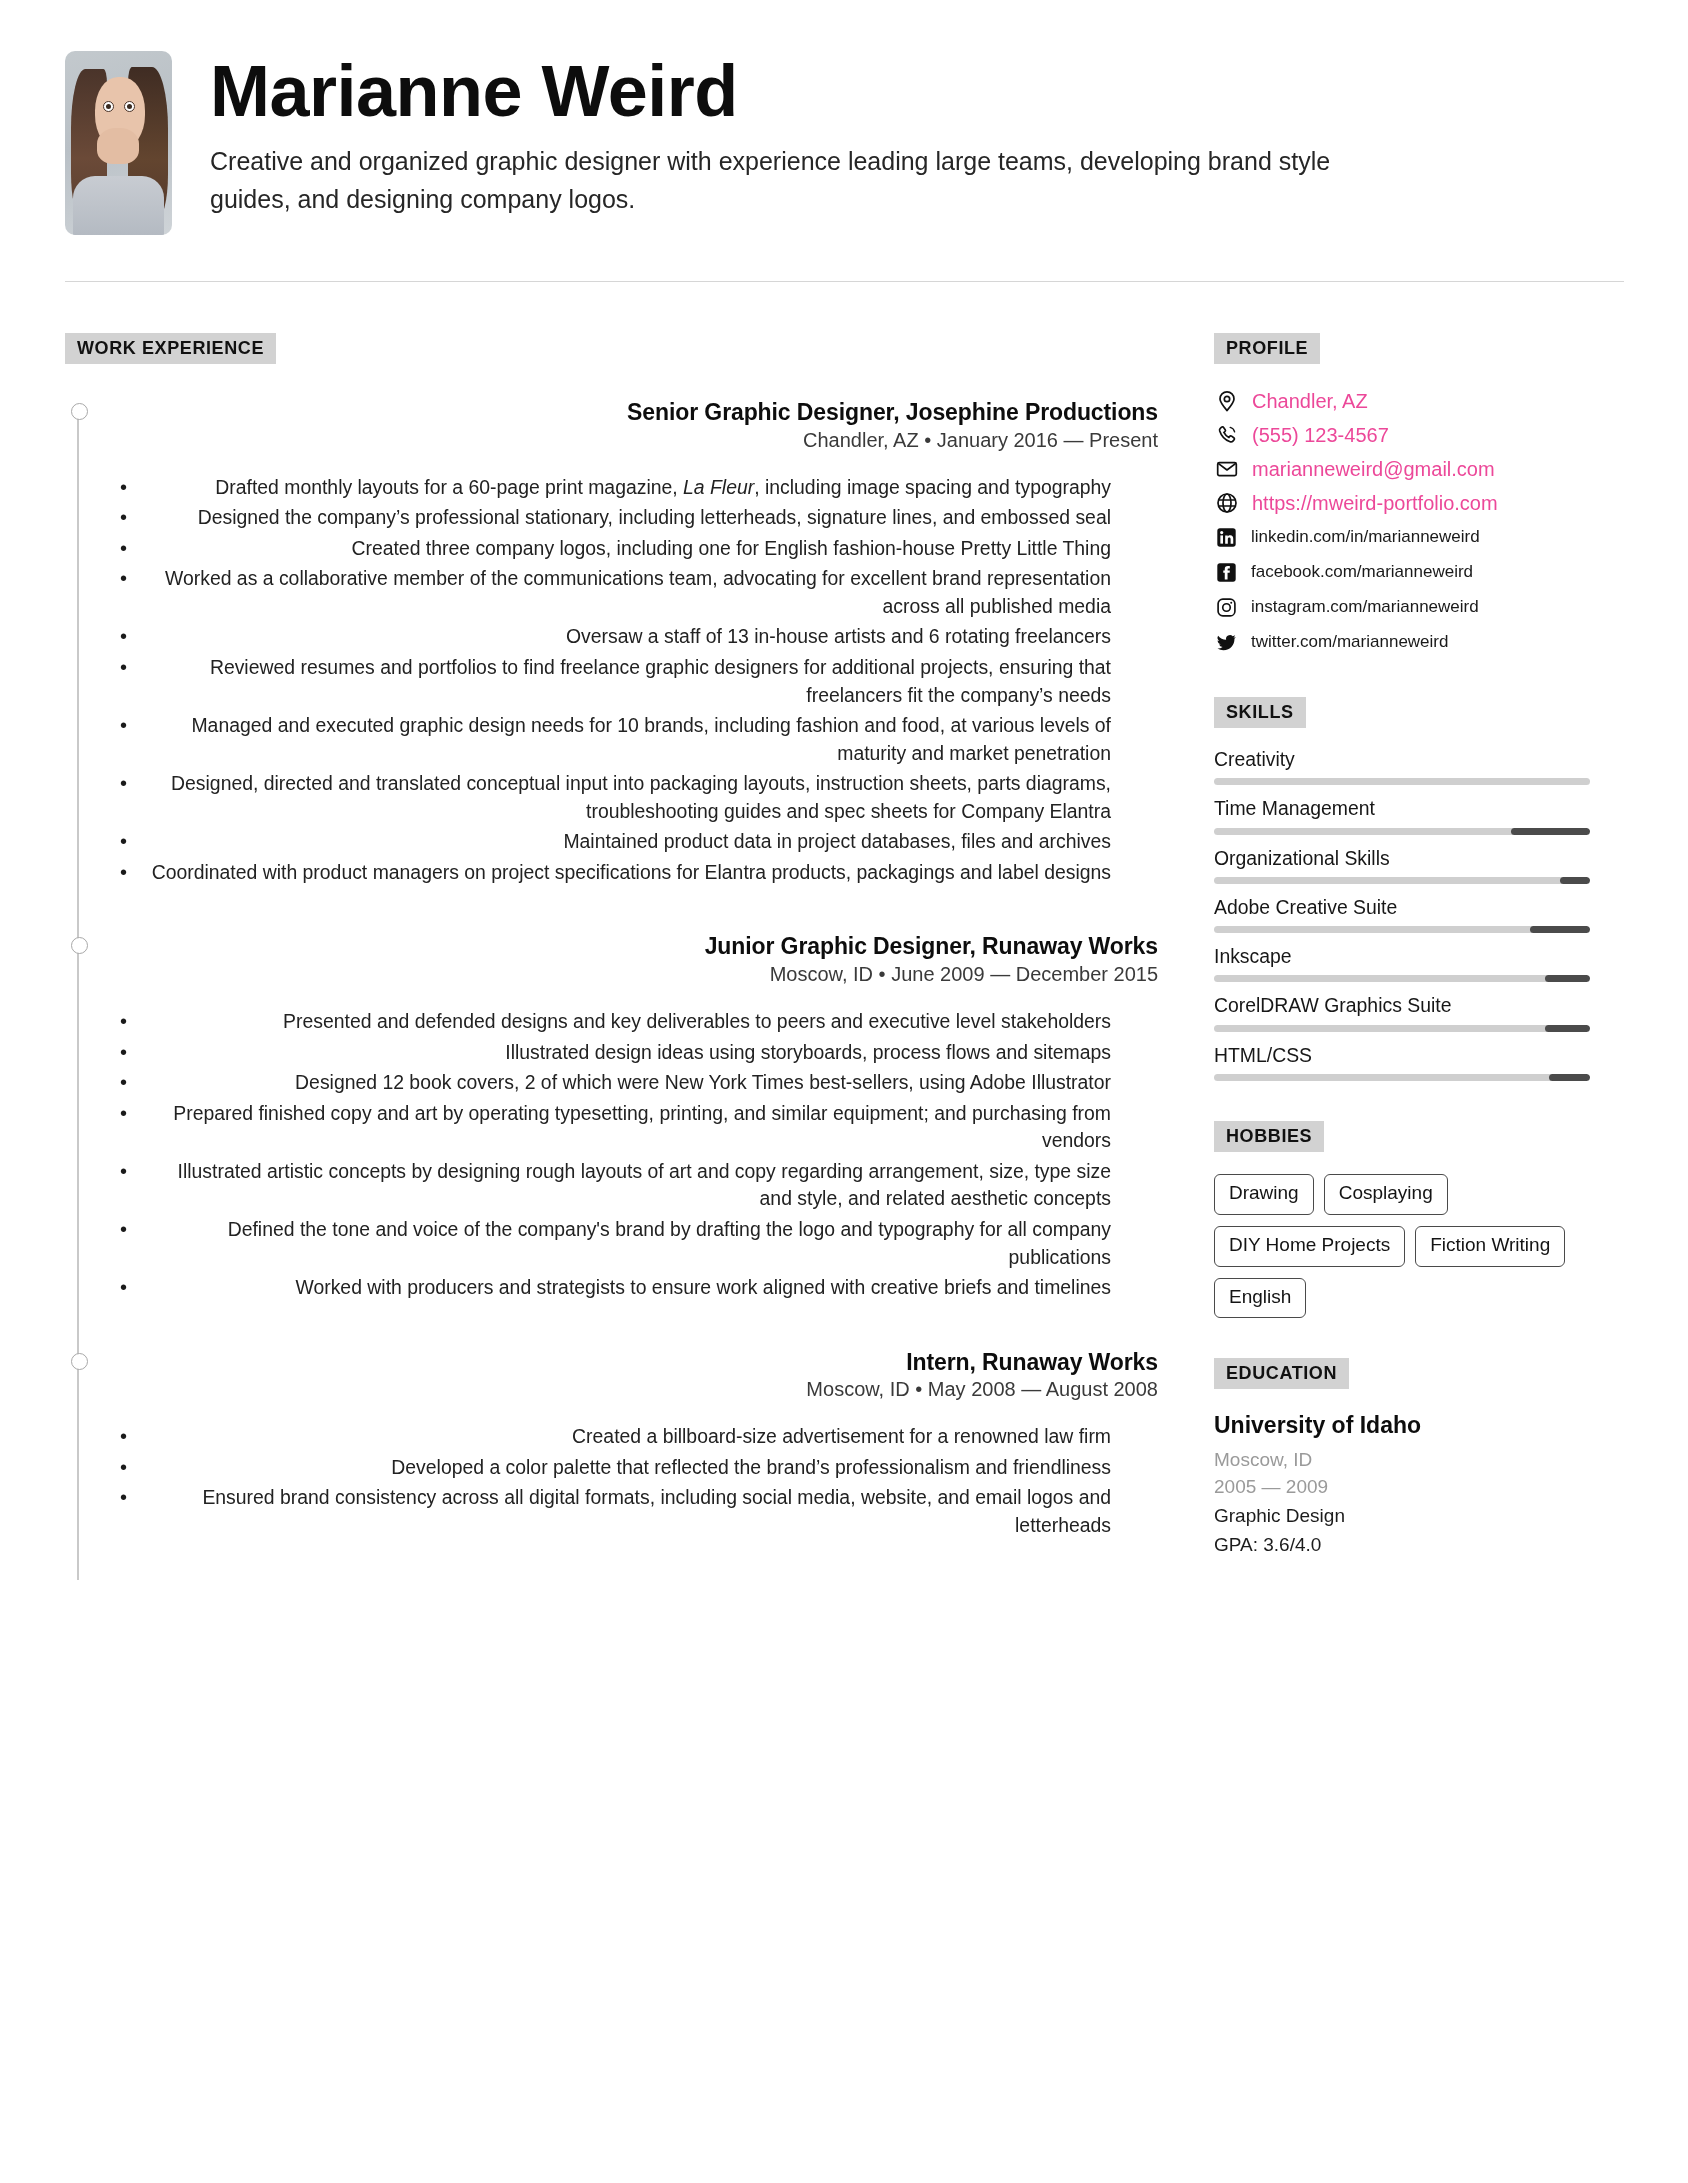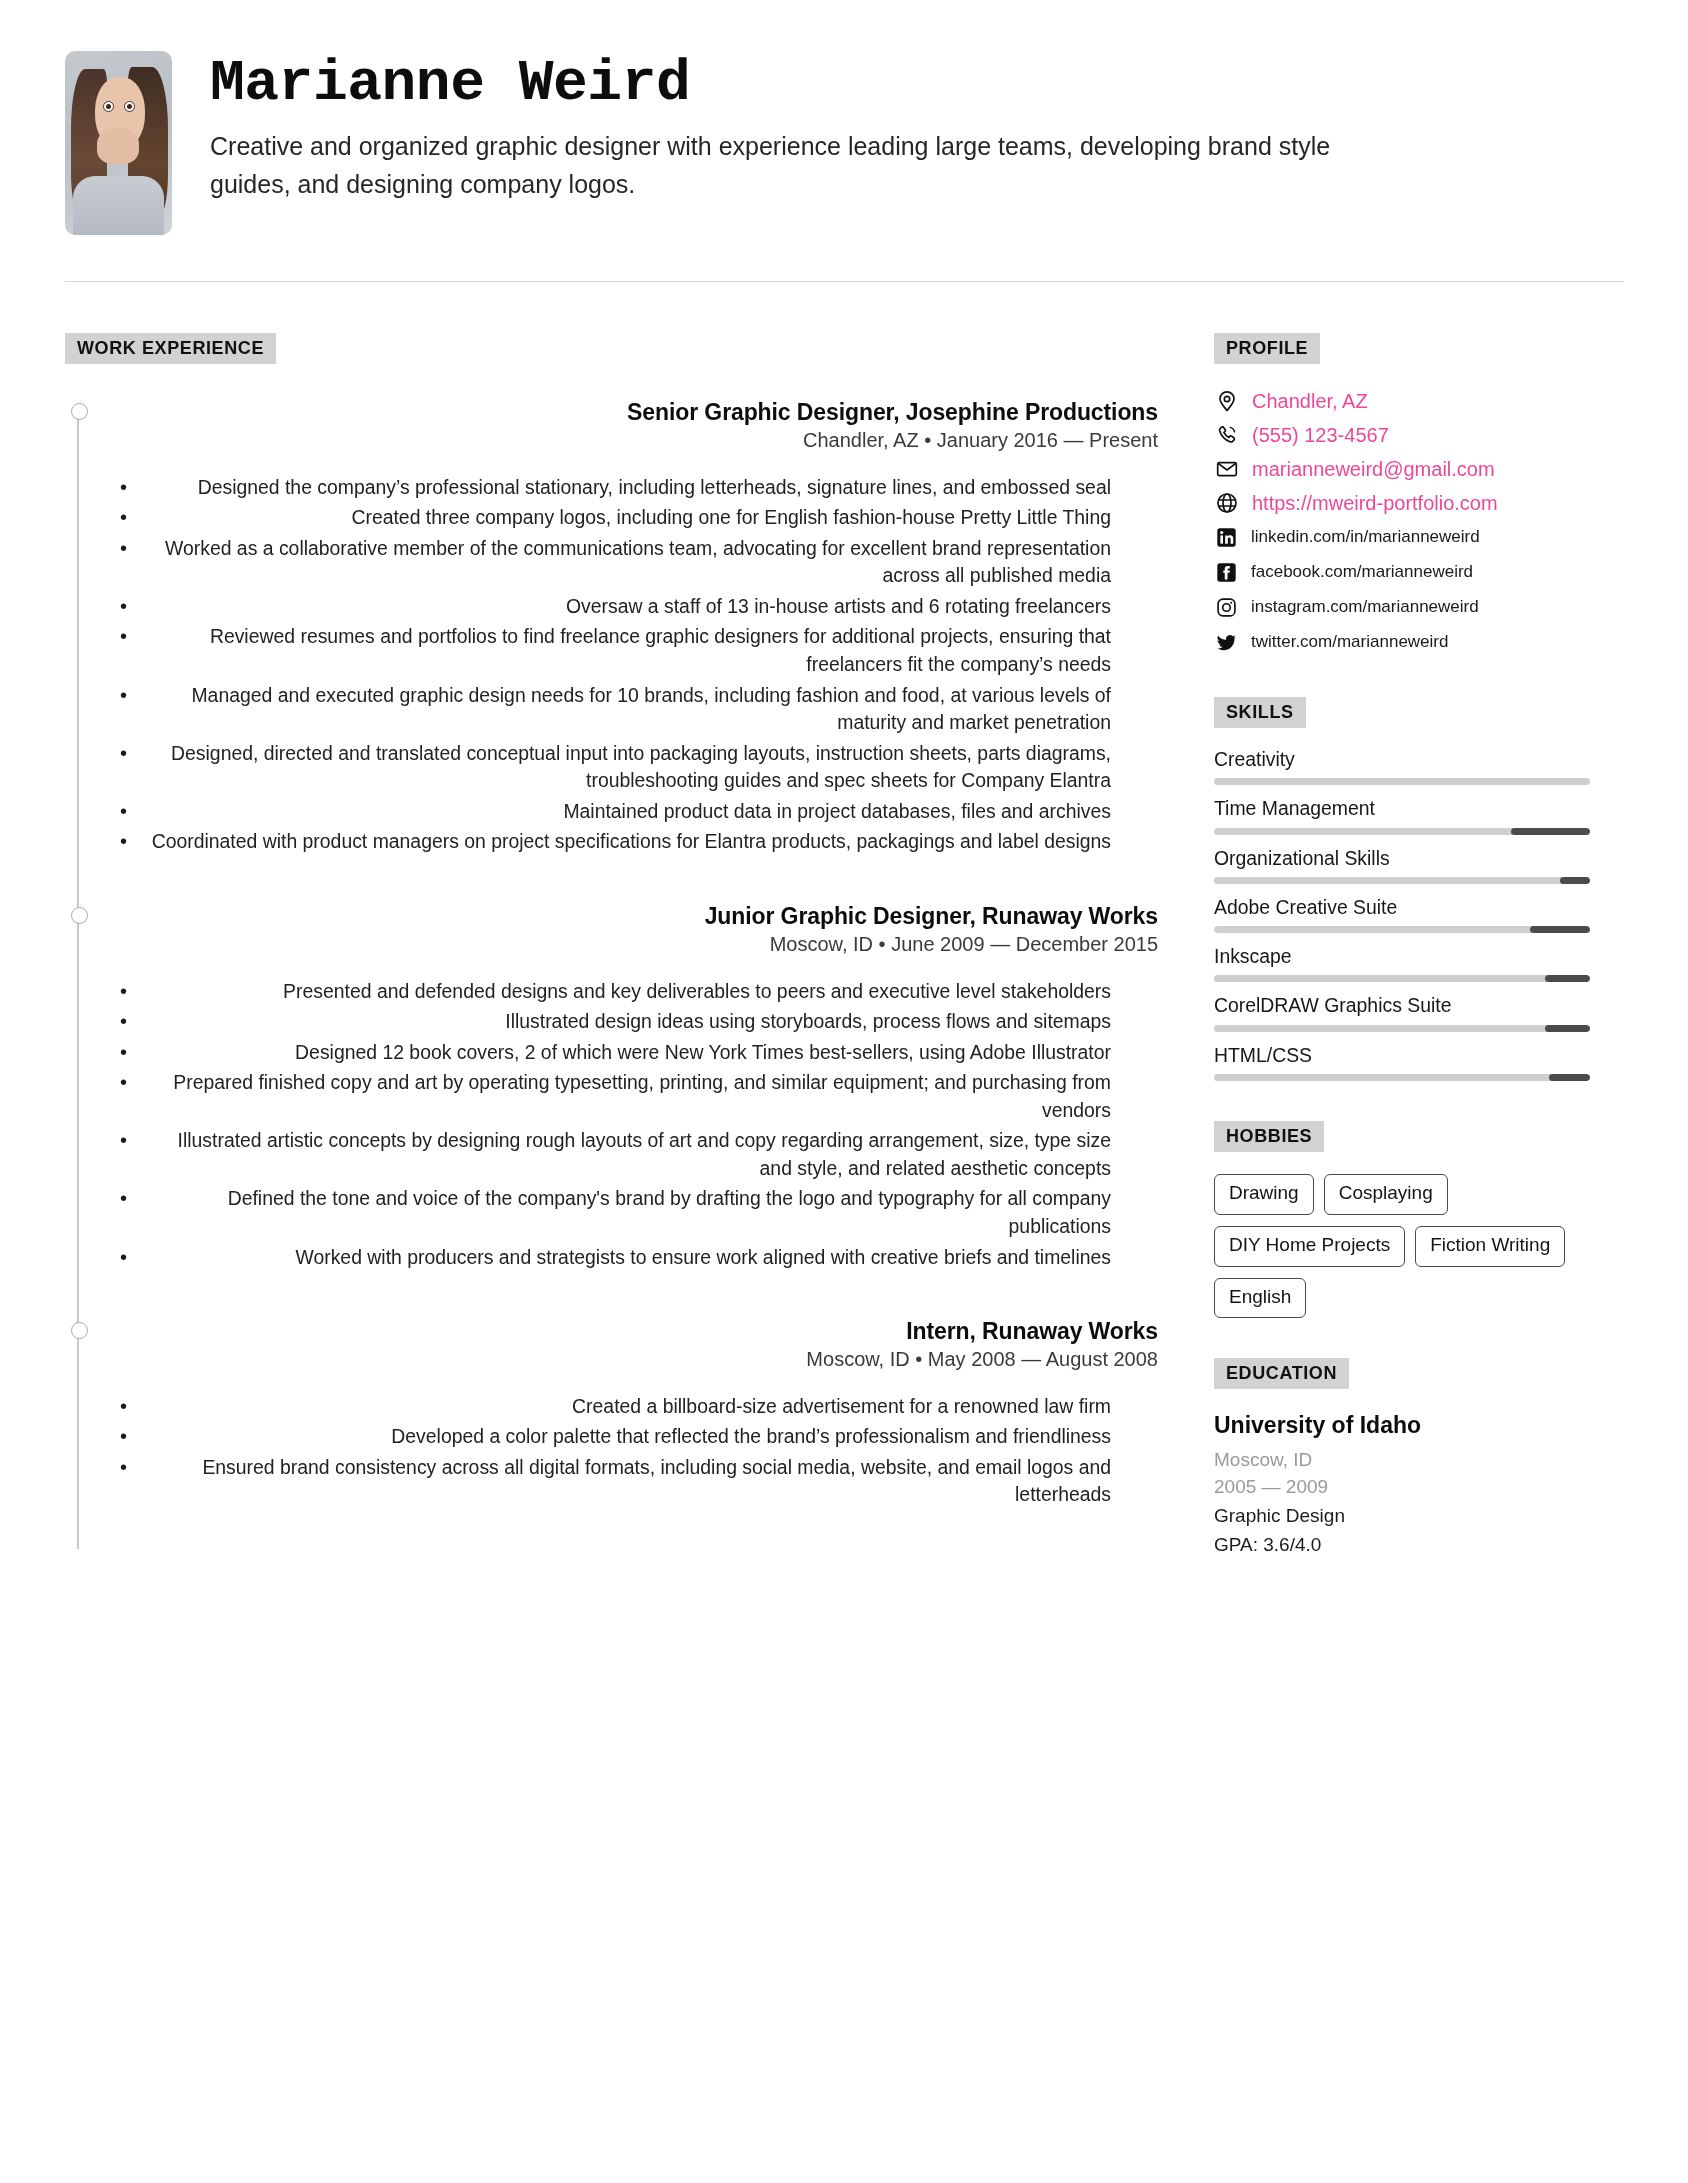--- a/index.html
+++ b/index.html
@@ -73,27 +73,26 @@
   }
   .avatar .sweater {
     position: absolute; left: 8px; bottom: 0;
     width: 91px; height: 59px;
     background: linear-gradient(180deg,#c8ccd2 0%,#b4bac2 100%);
     border-radius: 22px 22px 0 0;
   }
 
   .header-text { flex: 1 1 auto; padding-top: 2px; }
   .name {
-    font-size: 58px;
+    font-size: 72px;
     font-weight: 700;
     letter-spacing: -0.5px;
     line-height: 1.06;
     color: #0d0d0d;
     margin-bottom: 14px;
-    font-family: Liberation Mono, monospace;
   }
   .tagline {
     font-size: 25px;
     line-height: 1.50;
     color: #262626;
     font-weight: 400;
     max-width: 1178px;
   }
 
   .divider {
@@ -310,20 +309,21 @@
 
     <div class="col-main">
       <span class="section-chip">WORK EXPERIENCE</span>
 
       <div class="timeline" id="jobs-container">
           <div class="job">
             <span class="job-dot"></span>
             <div class="job-title">Senior Graphic Designer, Josephine Productions</div>
             <div class="job-meta">Chandler, AZ • January 2016 — Present</div>
             <ul class="job-bullets">
+              <li>Drafted monthly layouts for a 60-page print magazine, <em>La Fleur</em>, including image spacing and typography</li>
               <li>Designed the company’s professional stationary, including letterheads, signature lines, and embossed seal</li>
               <li>Created three company logos, including one for English fashion-house Pretty Little Thing</li>
               <li>Worked as a collaborative member of the communications team, advocating for excellent brand representation across all published media</li>
               <li>Oversaw a staff of 13 in-house artists and 6 rotating freelancers</li>
               <li>Reviewed resumes and portfolios to find freelance graphic designers for additional projects, ensuring that freelancers fit the company’s needs</li>
               <li>Managed and executed graphic design needs for 10 brands, including fashion and food, at various levels of maturity and market penetration</li>
               <li>Designed, directed and translated conceptual input into packaging layouts, instruction sheets, parts diagrams, troubleshooting guides and spec sheets for Company Elantra</li>
               <li>Maintained product data in project databases, files and archives</li>
               <li>Coordinated with product managers on project specifications for Elantra products, packagings and label designs</li>
             </ul>

